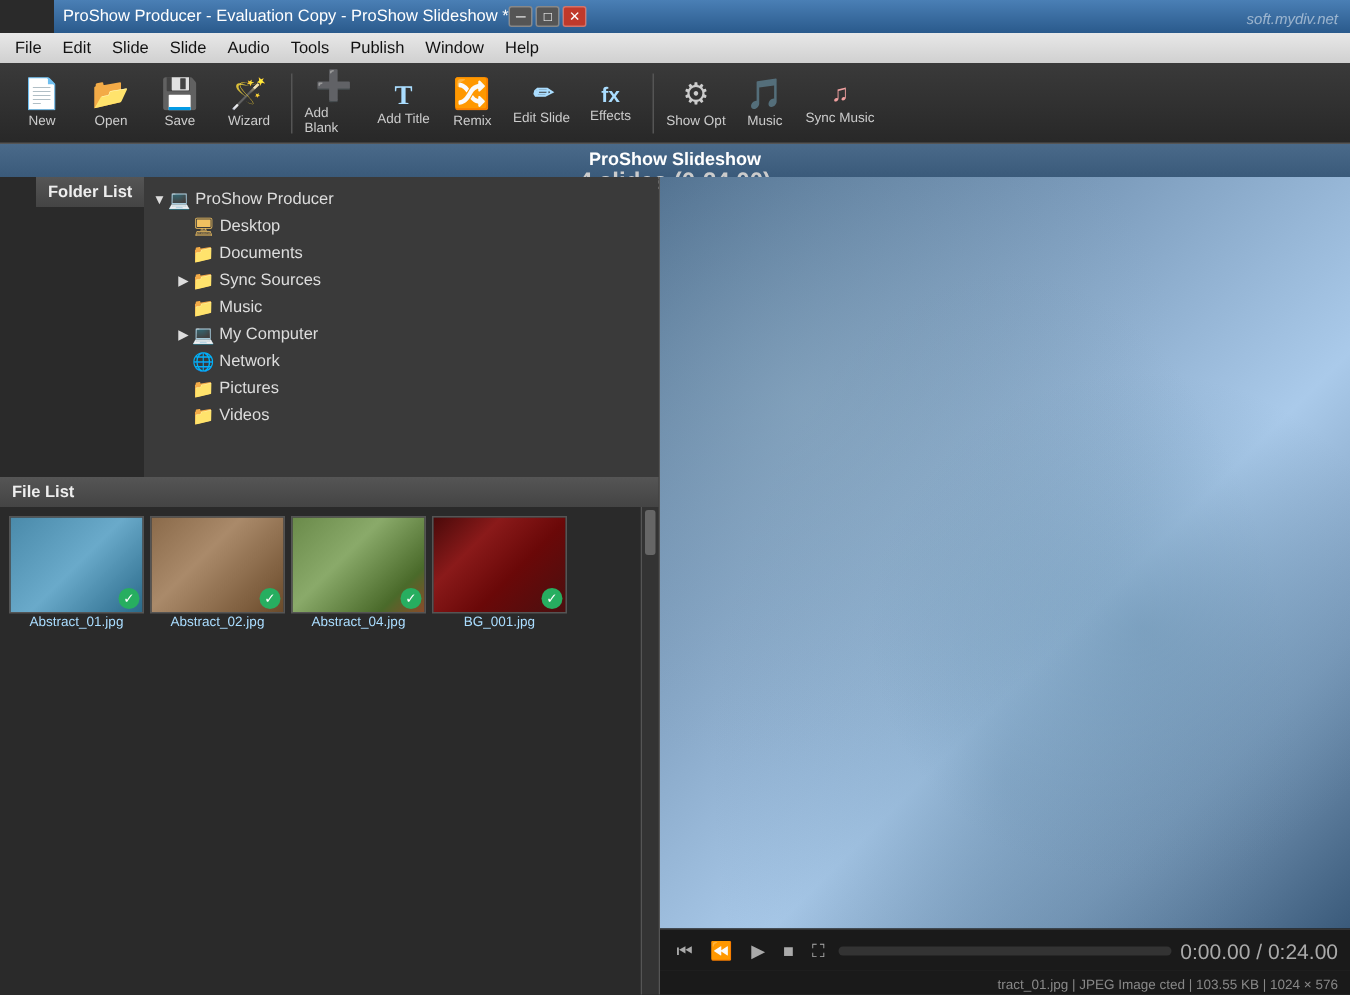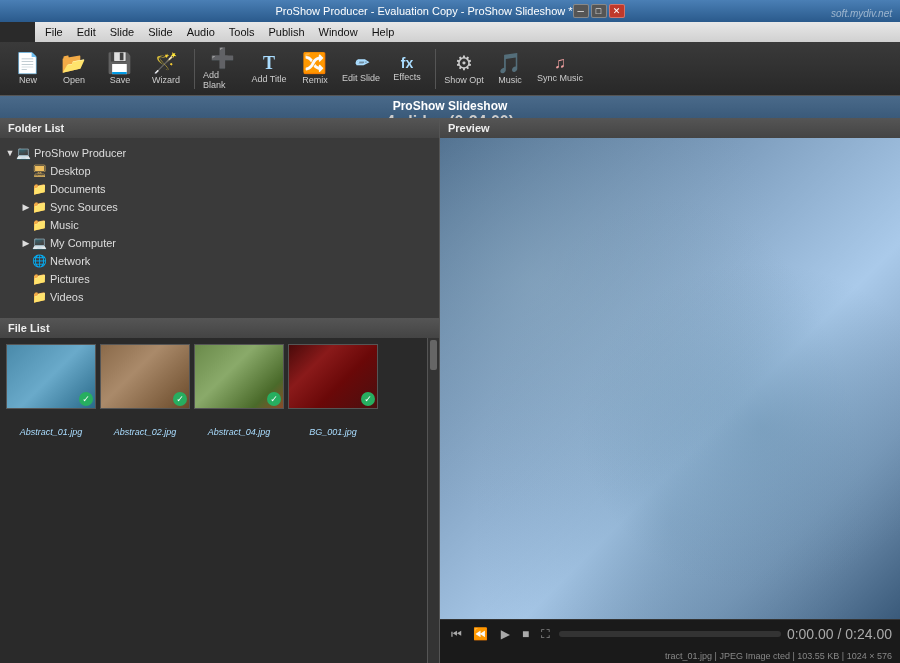--- a/index.html
+++ b/index.html
@@ -15,21 +15,22 @@
 
     
     .titlebar {
       background: linear-gradient(to bottom, #4a7fb5, #2a5a8c);
       height: 22px;
       display: flex;
       align-items: center;
       padding: 0 6px;
       color: white;
       font-size: 11px;
-      justify-content: center;
+      justify-content: flex-start;
+      margin-left: 36px;
     }
     .titlebar-buttons { display: flex; gap: 2px; }
     .titlebar-btn {
       width: 16px; height: 14px;
       display: flex; align-items: center; justify-content: center;
       font-size: 9px; cursor: pointer;
       border: 1px solid rgba(255,255,255,0.3);
       border-radius: 2px;
       color: white;
     }
@@ -39,21 +40,20 @@
 
     
     .menubar {
       background: linear-gradient(to bottom, #e8e8e8, #d0d0d0);
       height: 20px;
       display: flex;
       align-items: center;
       padding: 0 4px;
       gap: 2px;
       color: #000;
-      margin-left: 35px;
     }
     .menubar-item {
       padding: 2px 6px;
       font-size: 11px;
       cursor: pointer;
       color: #111;
     }
 
     
     .toolbar {
@@ -149,22 +149,23 @@
     }
     .show-title-right {
       font-size: 16px;
       color: #ccc;
     }
 
     
     .folder-section {
       flex: 1;
       display: flex;
-      flex-direction: column;
+      flex-direction: row;
       max-height: 200px;
+      margin-left: 24px;
     }
     .section-header {
       background: linear-gradient(to bottom, #555, #444);
       padding: 3px 8px;
       font-size: 11px;
       font-weight: bold;
       color: #eee;
       height: 20px;
       display: flex;
       align-items: center;
@@ -218,22 +219,21 @@
       height: 14px;
       font-size: 9px;
       display: flex;
       align-items: center;
       justify-content: center;
     }
     .file-thumb-name {
       font-size: 9px;
       color: #adf;
       text-align: center;
-      margin-top: 18px;
-      font-style: italic;
+      margin-top: 0;
     }
 
     
     .file-list-scrollbar {
       width: 12px;
       background: #333;
       border-left: 1px solid #555;
     }
     .file-list-container {
       display: flex;
@@ -559,21 +559,20 @@
           </div>
         </div>
         <div class="file-list-scrollbar">
           <div style="height:30px;background:#666;margin:2px;border-radius:2px;"></div>
         </div>
       </div>
     </div>
   </div>
 
   <div class="right-panel">
-    <div class="preview-header">Preview</div>
     <div class="preview-area">
       <div class="preview-image"></div>
     </div>
 
     <div class="preview-controls">
       <span class="ctrl-btn">⏮</span>
       <span class="ctrl-btn">⏪</span>
       <span class="ctrl-btn">▶</span>
       <span class="ctrl-btn">■</span>
       <span class="ctrl-btn">⛶</span>

